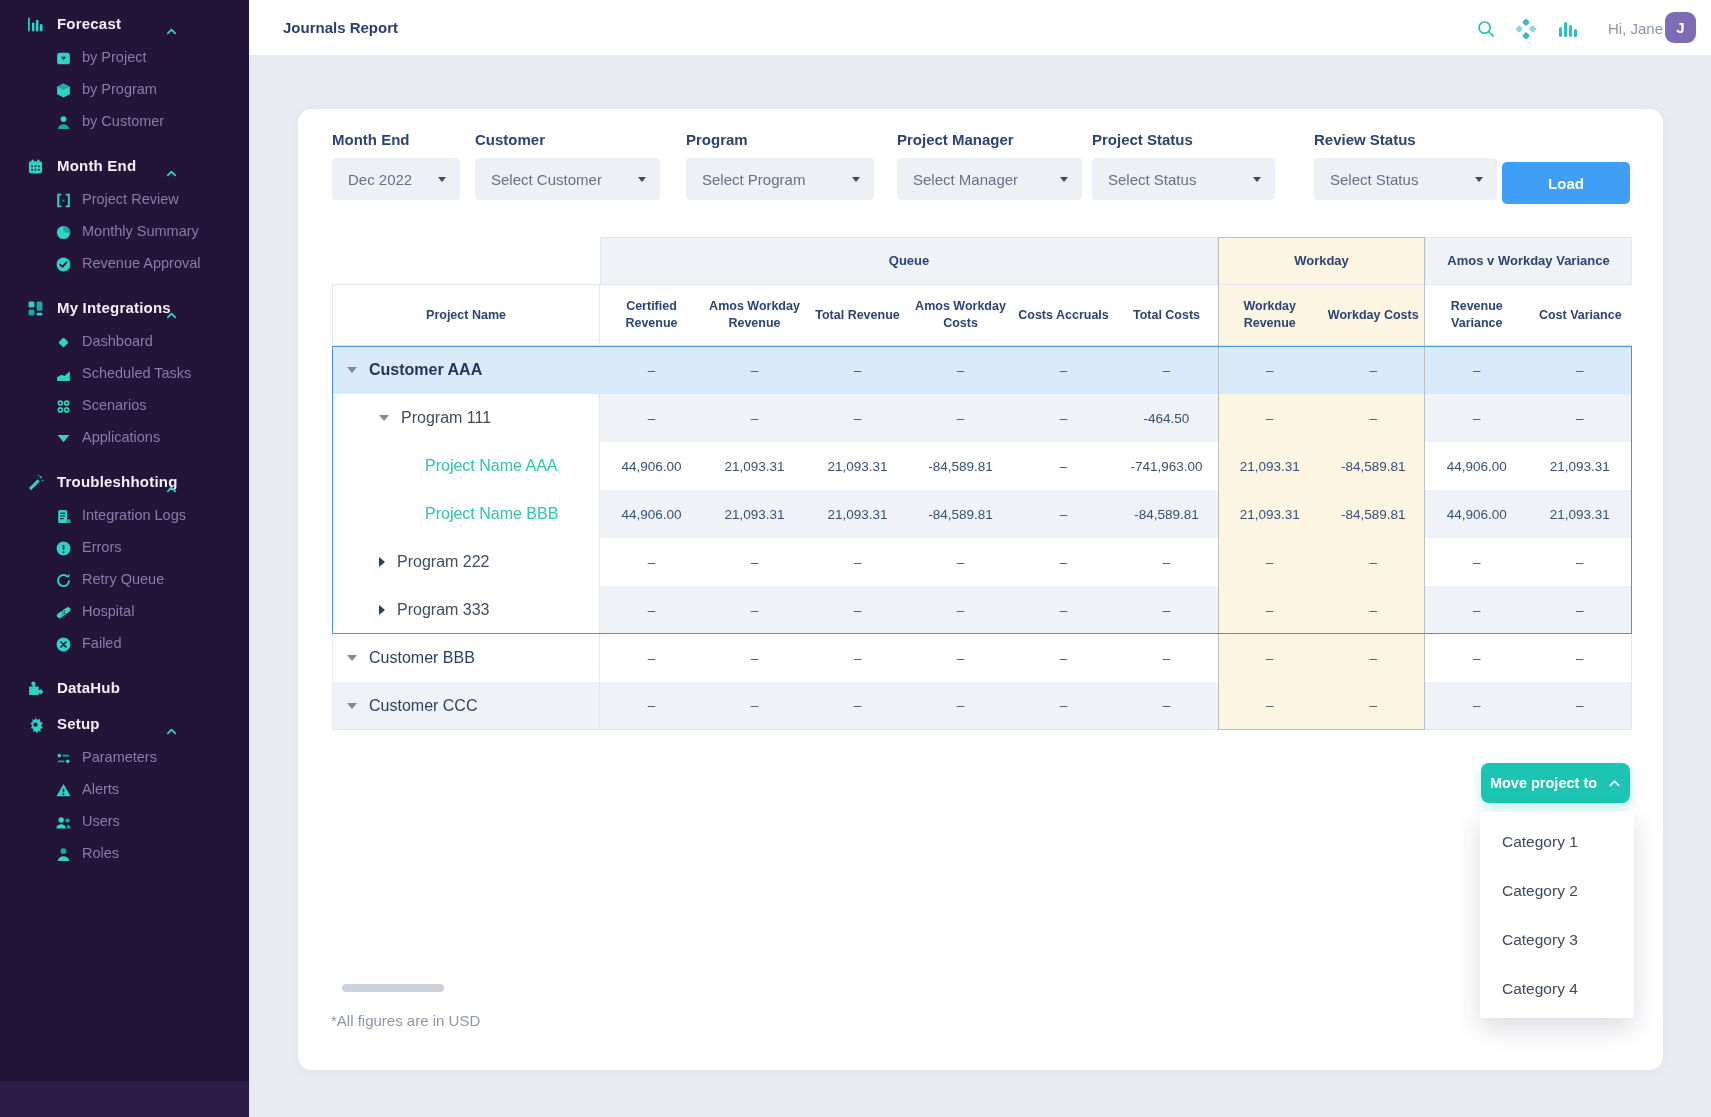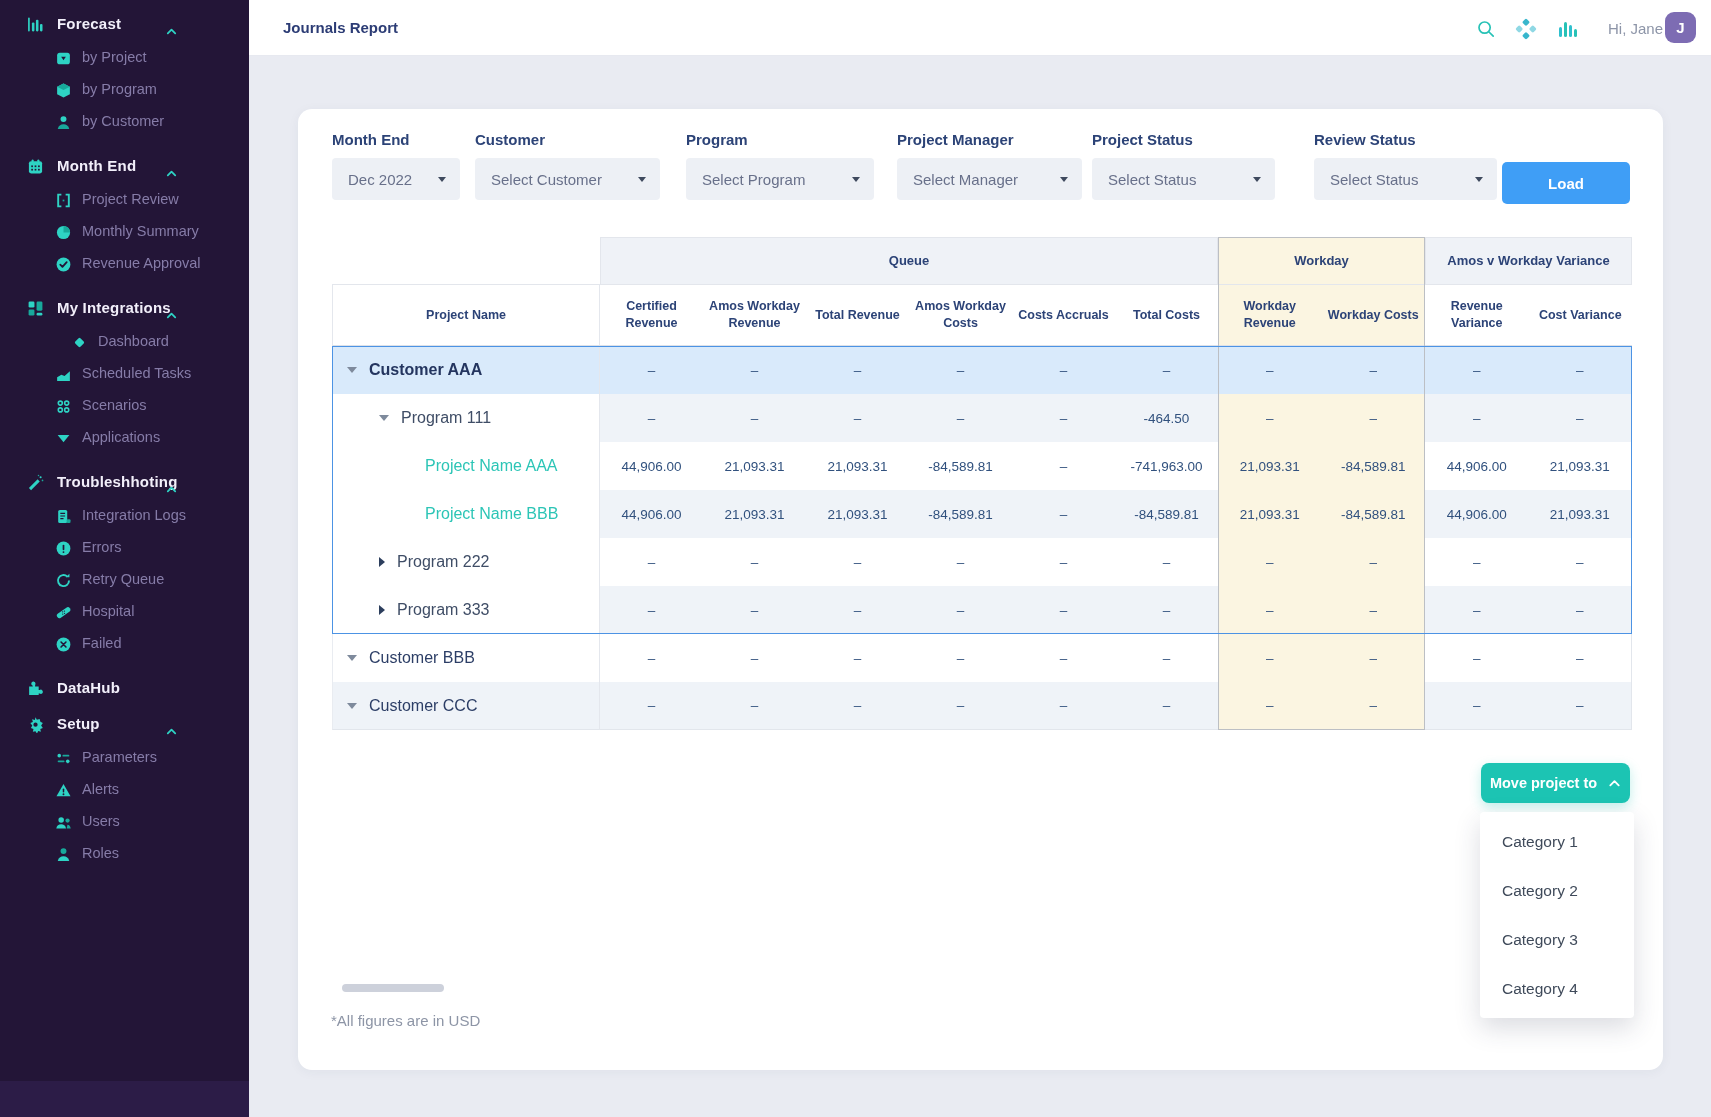--- a/index.html
+++ b/index.html
@@ -175,21 +175,21 @@
             <rect x="9" y="1.5" width="5.5" height="8.5" rx="1.2" fill="#18a99b"></rect>
             <rect x="1.5" y="9" width="5.5" height="5.5" rx="1.2" fill="#18a99b"></rect>
             <rect x="9" y="12" width="5.5" height="2.5" rx="1.2" fill="#2ed3c4"></rect>
           </svg>
         </span>
         <span class="sb-label">My Integrations</span>
         <span class="sb-chev"><svg width="13" height="13" viewBox="0 0 14 14">
             <path d="M3 9l4-4 4 4" stroke="#2ed3c4" stroke-width="1.9" fill="none" stroke-linecap="round" stroke-linejoin="round"></path>
           </svg></span>
       </div>
-      <div class="sb-item sub" style="top: 333px; margin-left: 16px;">
+      <div class="sb-item sub" style="top: 333px;">
         <span class="sb-ico">
           <svg width="17" height="17" viewBox="0 0 16 16" fill="none">
             <rect x="4.6" y="4.6" width="6.8" height="6.8" rx="1.2" transform="rotate(45 8 8)" fill="#2ed3c4"></rect>
           </svg>
         </span>
         <span class="sb-label">Dashboard</span>
       </div>
       <div class="sb-item sub" style="top: 365px;">
         <span class="sb-ico">
           <svg width="17" height="17" viewBox="0 0 16 16" fill="none">

